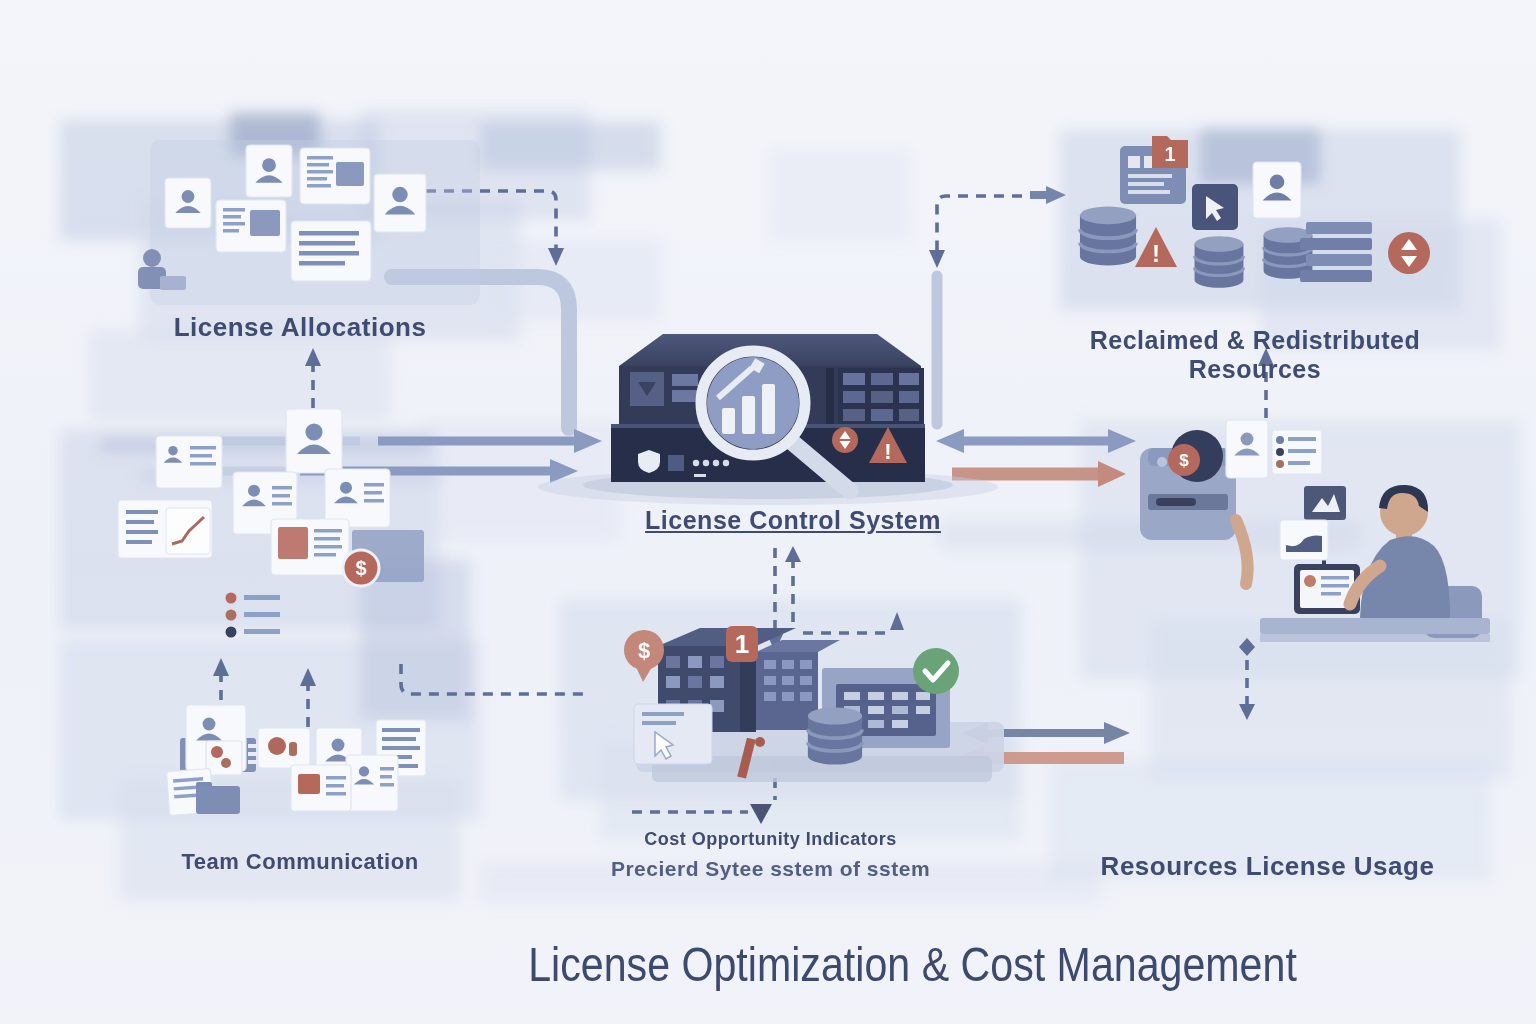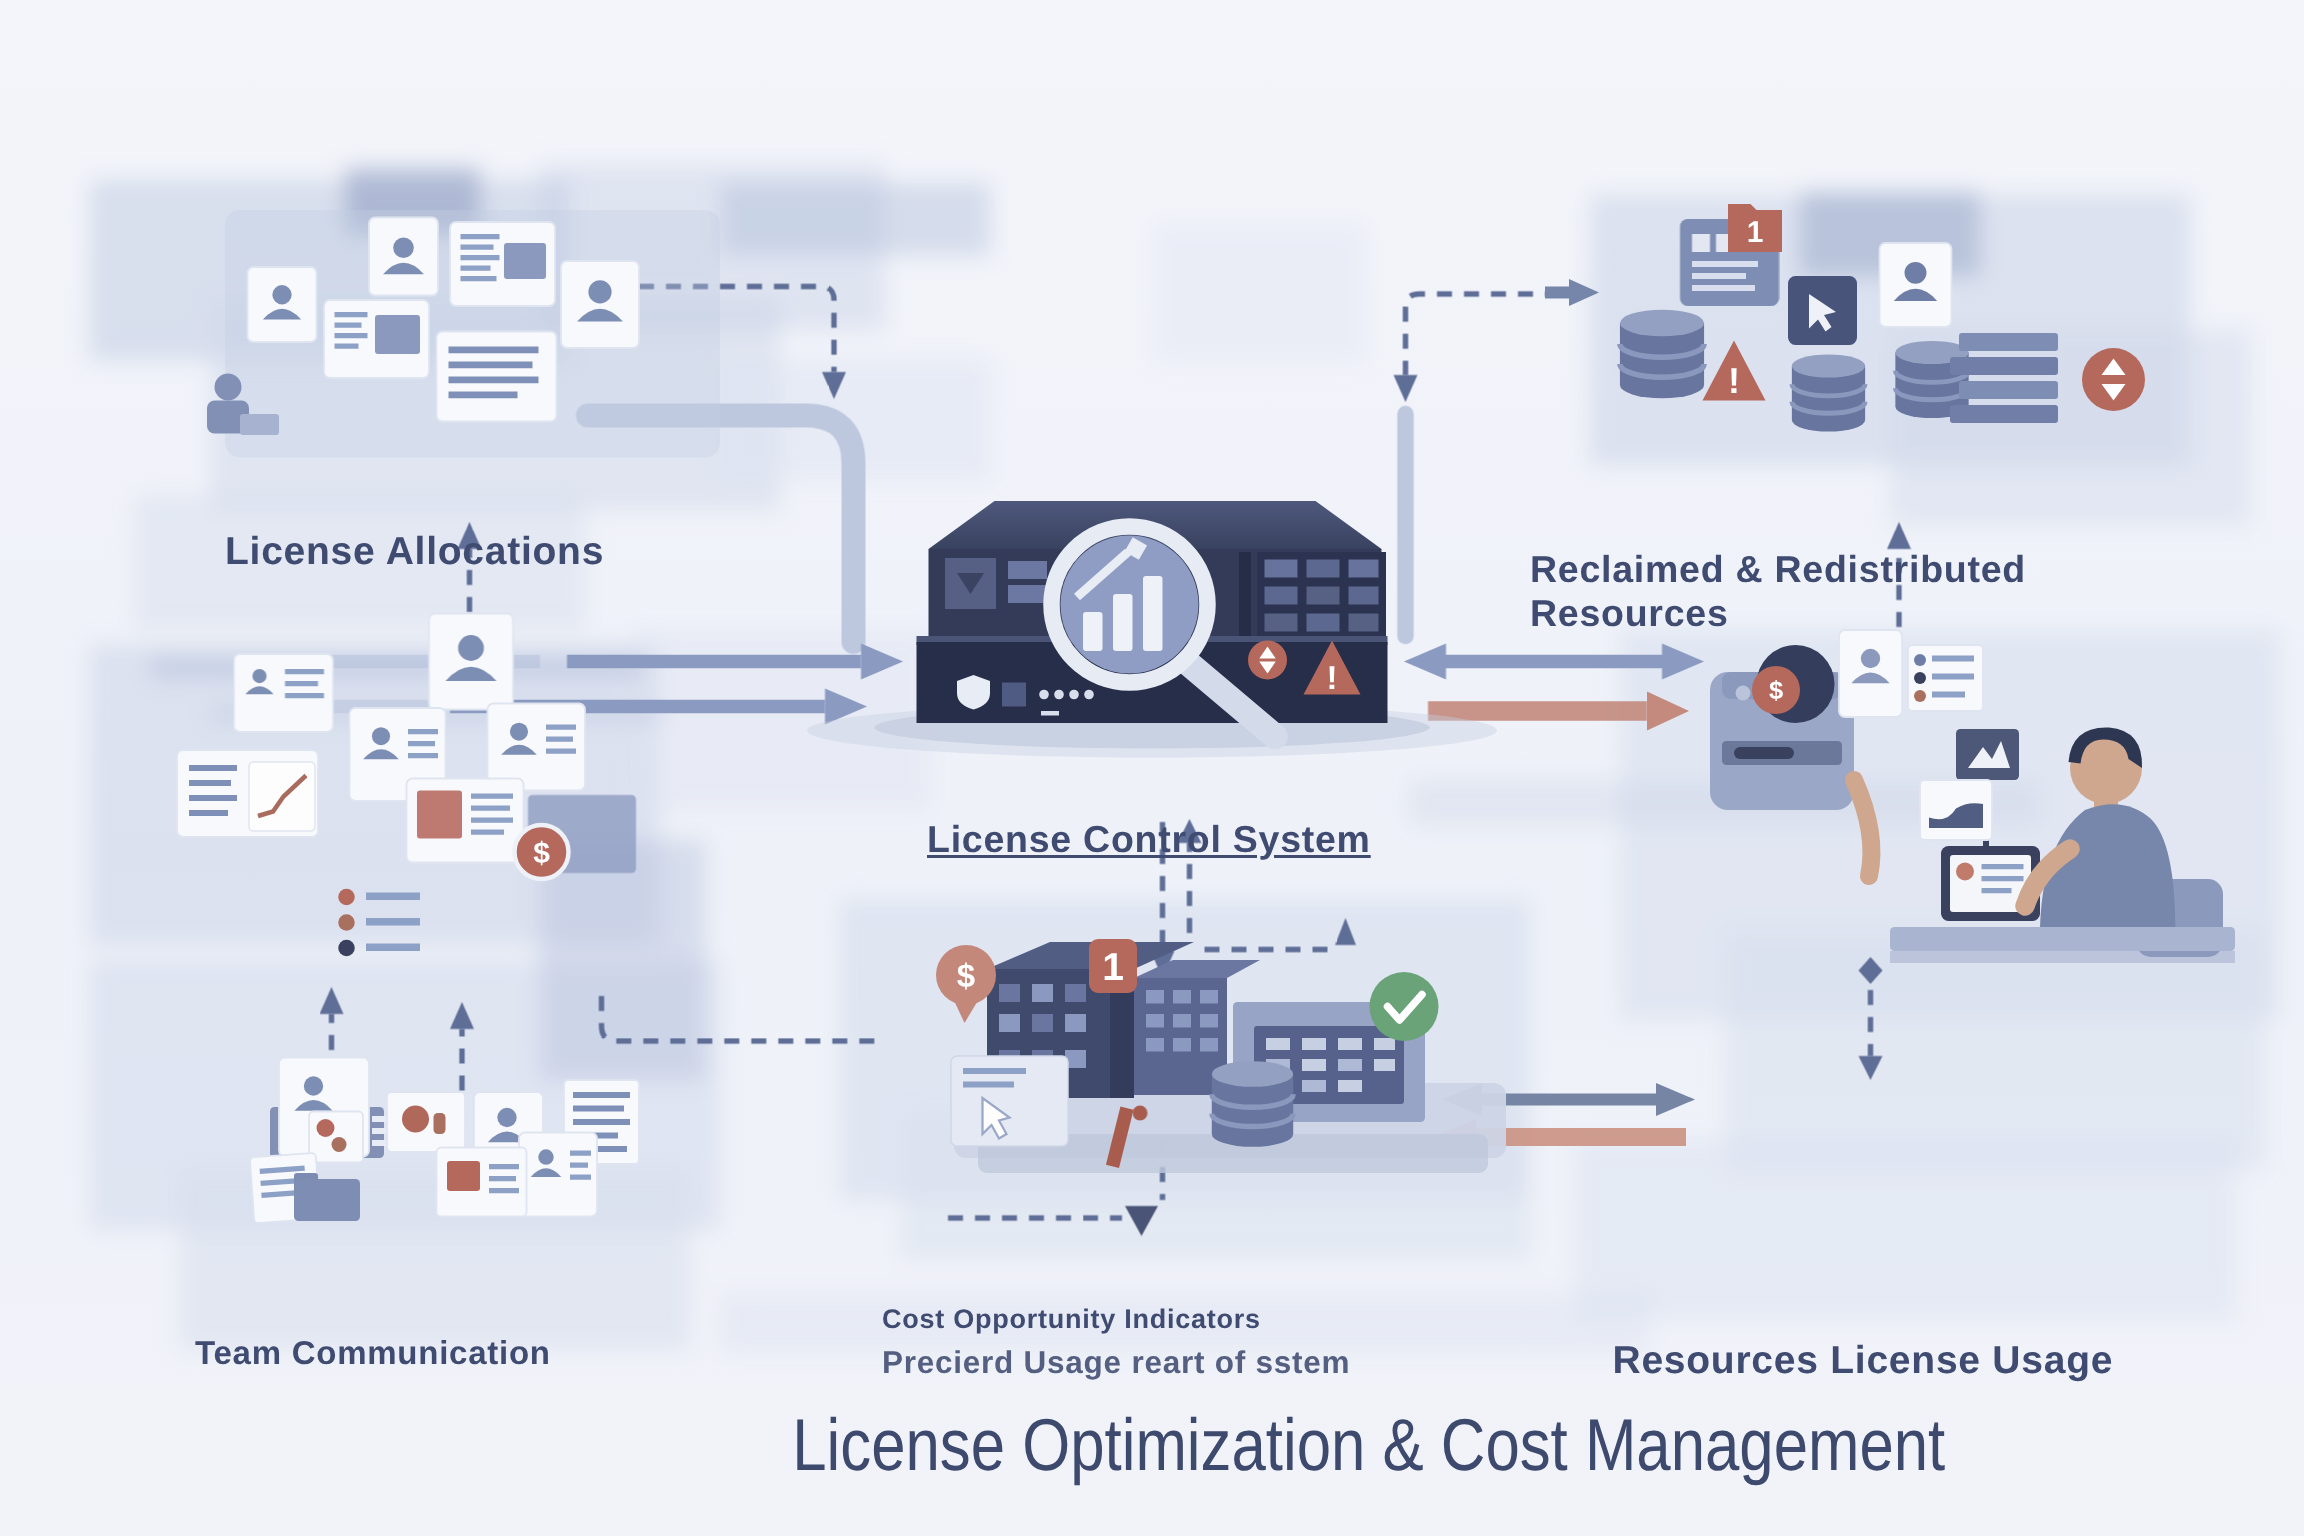--- a/index.html
+++ b/index.html
@@ -3,22 +3,22 @@
 <meta charset="utf-8">
 <style>
   html,body{margin:0;padding:0;background:#e7eaf3;}
   .canvas{
     position:relative;width:1536px;height:1024px;overflow:hidden;
     background:linear-gradient(180deg,#f3f5fa 0%,#eef1f8 55%,#f1f3f9 100%);
     font-family:"Liberation Sans",sans-serif;
   }
   svg.scene{position:absolute;left:0;top:0;z-index:1;}
   .label{
-    position:absolute;z-index:3;color:#3f4b70;
-    font-weight:bold;letter-spacing:.5px;margin-top:40px;
+    position:absolute;z-index:3;text-align:center;color:#3f4b70;
+    font-weight:bold;letter-spacing:.5px;
   }
   .label.sub{font-weight:bold;opacity:.88;}
   .title{
     position:absolute;z-index:3;text-align:center;color:#3d4a6e;
     font-weight:normal;transform:scaleX(.84);transform-origin:center;
     letter-spacing:0px;white-space:nowrap;
   }
   
   .card{fill:#f8f9fd;stroke:#dfe5f0;stroke-width:1.2;}
   .cardline{fill:#8da0c5;}
@@ -525,18 +525,18 @@
   <div class="label" style="left:150px;top:312px;width:300px;font-size:26px;">License Allocations</div>
 
   <div class="label" style="left:1020px;top:326px;width:470px;font-size:25px;">Reclaimed &amp; Redistributed Resources</div>
 
   <div class="label" style="left:618px;top:506px;width:350px;font-size:25px;text-decoration:underline;">License Control System</div>
 
   <div class="label" style="left:130px;top:849px;width:340px;font-size:22px;">Team Communication</div>
 
   <div class="label" style="left:588px;top:829px;width:365px;font-size:18px;">Cost Opportunity Indicators</div>
 
-  <div class="label sub" style="left:588px;top:857px;width:365px;font-size:21px;">Precierd Usage reart of sstem</div>
+  <div class="label sub" style="left:588px;top:857px;width:365px;font-size:21px;">Precierd Sytee sstem of sstem</div>
 
   <div class="label" style="left:1075px;top:851px;width:385px;font-size:26px;">Resources License Usage</div>
 
   <div class="title" style="left:420px;top:936px;width:985px;font-size:49px;">License Optimization &amp; Cost Management</div>
 </div>
 
 </body></html>

